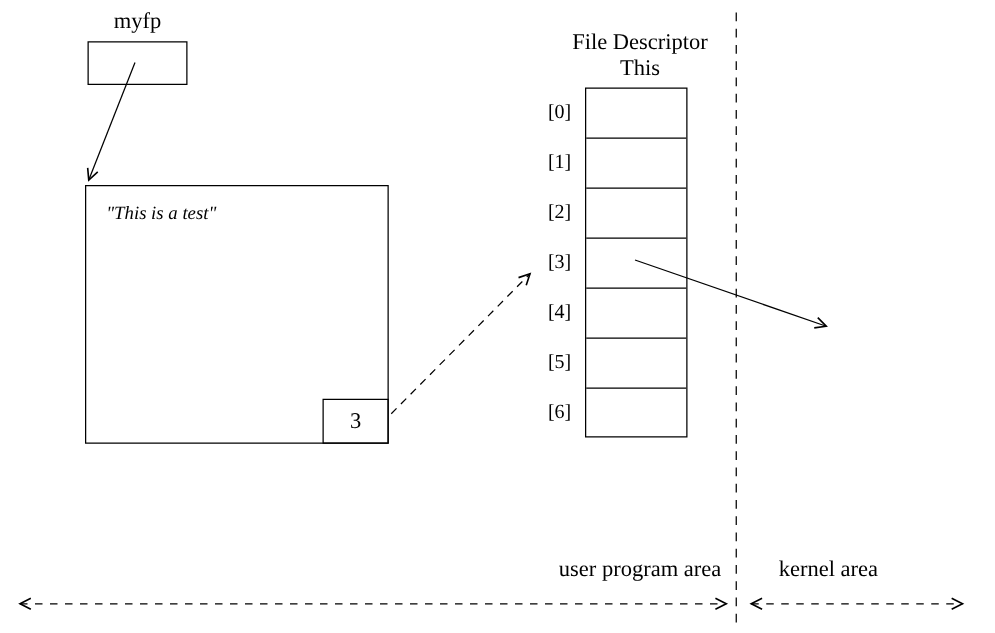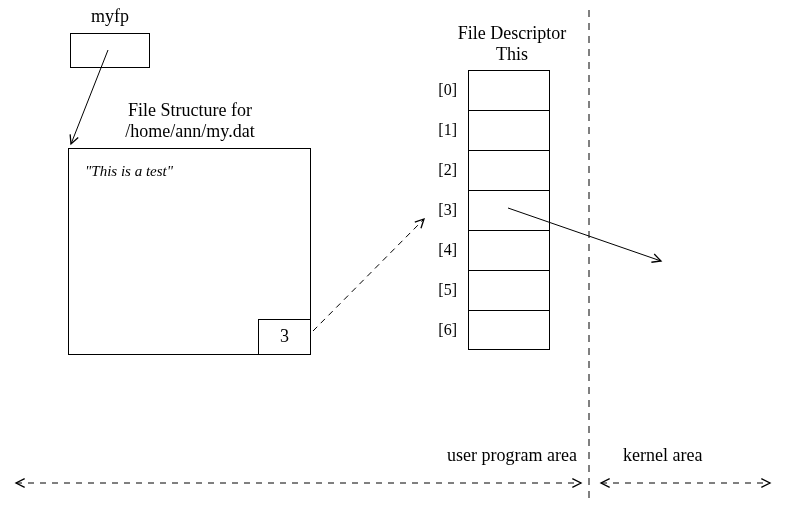--- a/index.html
+++ b/index.html
@@ -92,24 +92,20 @@
     <line x1="589" y1="10" x2="589" y2="500" stroke="#000000" stroke-width="1" stroke-dasharray="7 6"></line>
 
     <line x1="16" y1="483" x2="581" y2="483" stroke="#000000" stroke-width="1" stroke-dasharray="6 6" marker-start="url(#arrowEnd)" marker-end="url(#arrowEnd)"></line>
 
     <line x1="601" y1="483" x2="770" y2="483" stroke="#000000" stroke-width="1" stroke-dasharray="6 6" marker-start="url(#arrowEnd)" marker-end="url(#arrowEnd)"></line>
   </svg>
 
   <div class="abs txt center" style="left:70px; top:6px; width:80px;">myfp</div>
   <div class="outline-box" style="left:70px; top:33px; width:80px; height:35px;"></div>
 
-  <div class="abs txt center" style="left:90px; top:100px; width:200px;">
-    <div>File Structure for</div>
-    <div>/home/ann/my.dat</div>
-  </div>
 
   <div class="outline-box" style="left:68px; top:148px; width:243px; height:207px;"></div>
   <div class="abs content-quote" style="left:85px; top:163px;">"This is a test"</div>
 
   <div class="outline-box value-3" style="left:258px; top:319px; width:53px; height:36px;">3</div>
 
   <div class="abs txt center" style="left:432px; top:23px; width:160px;">
     <div>File Descriptor</div>
     <div>This</div>
   </div>

